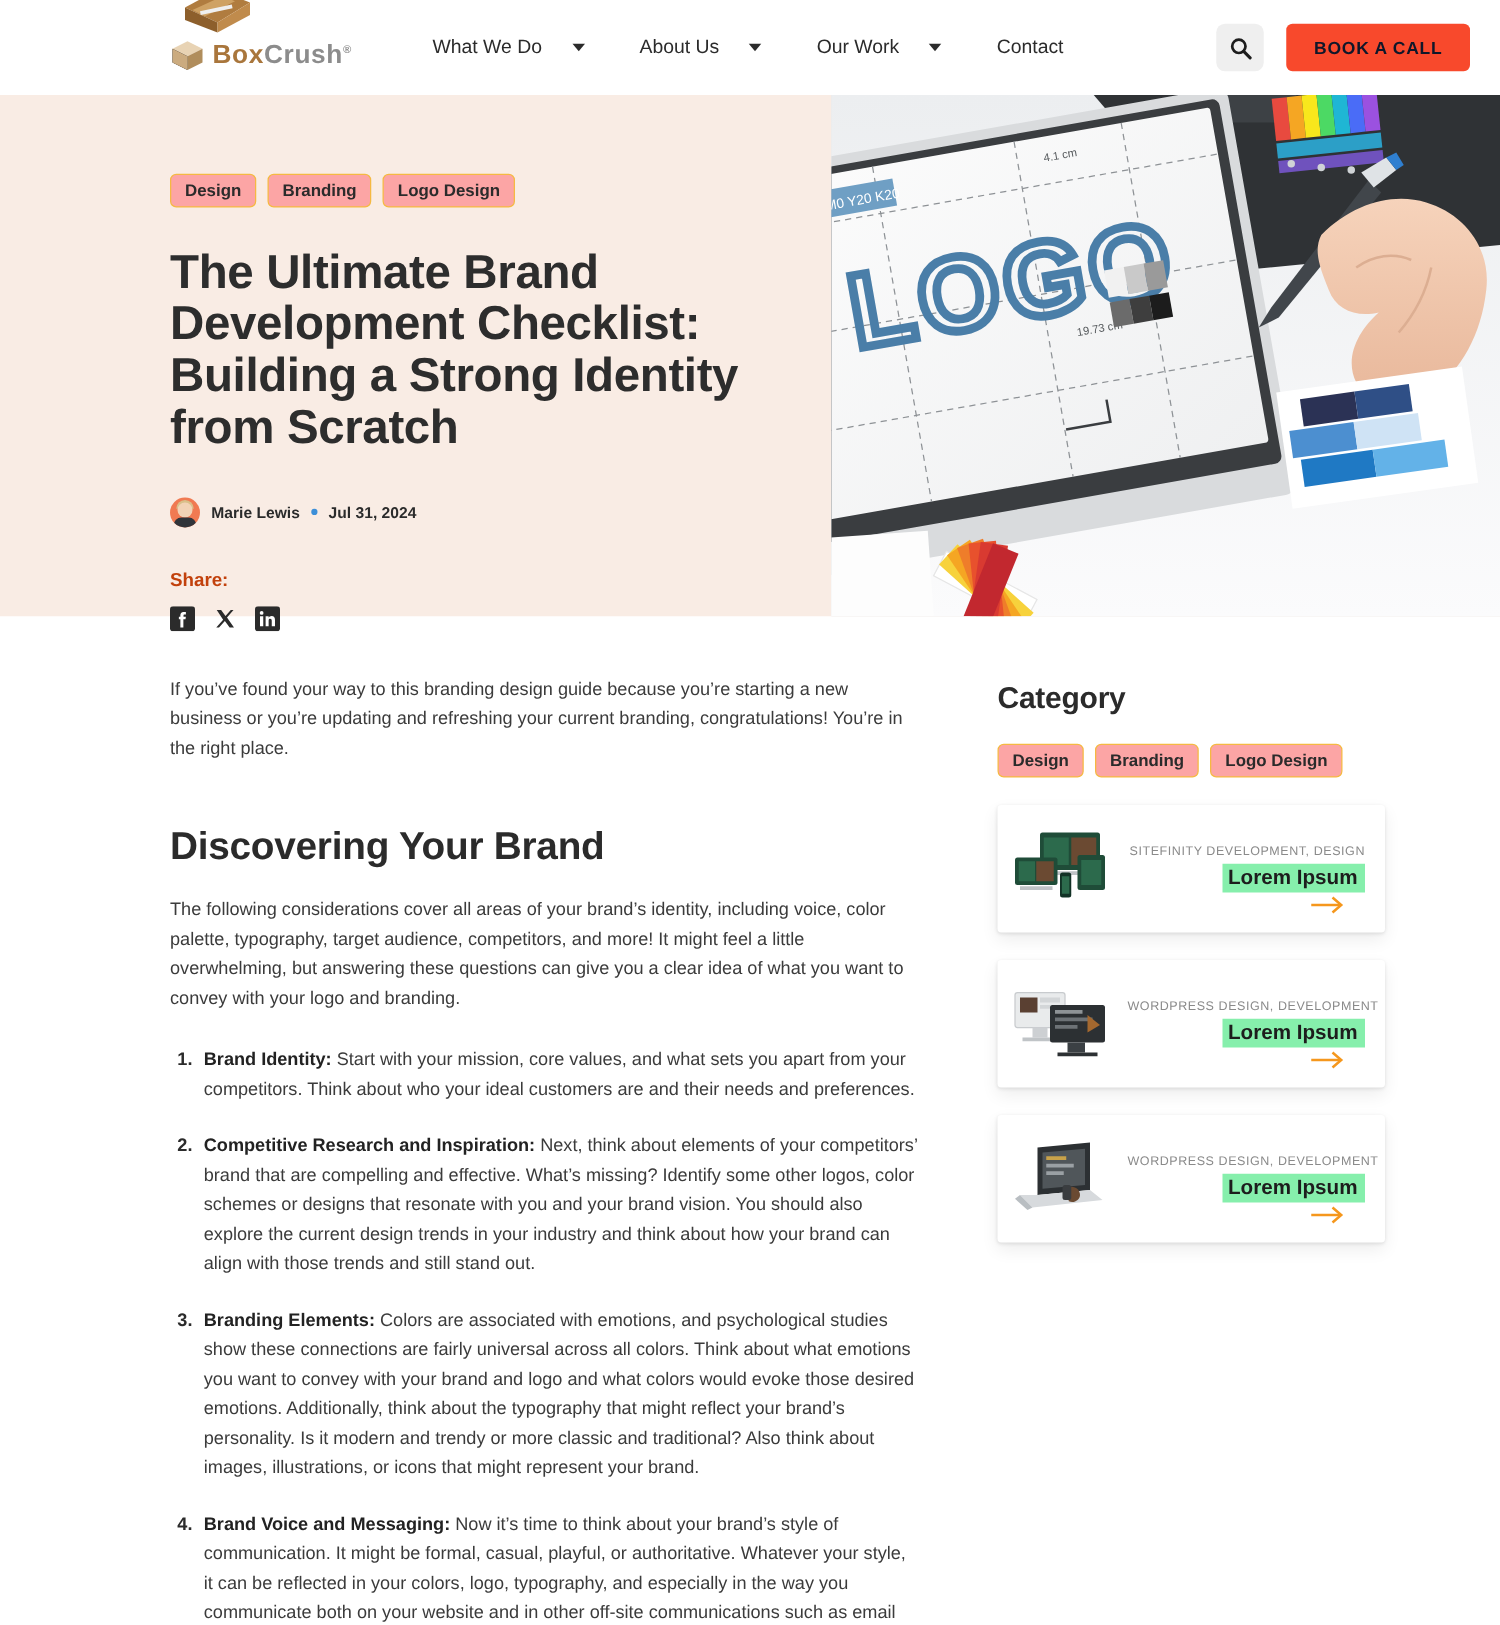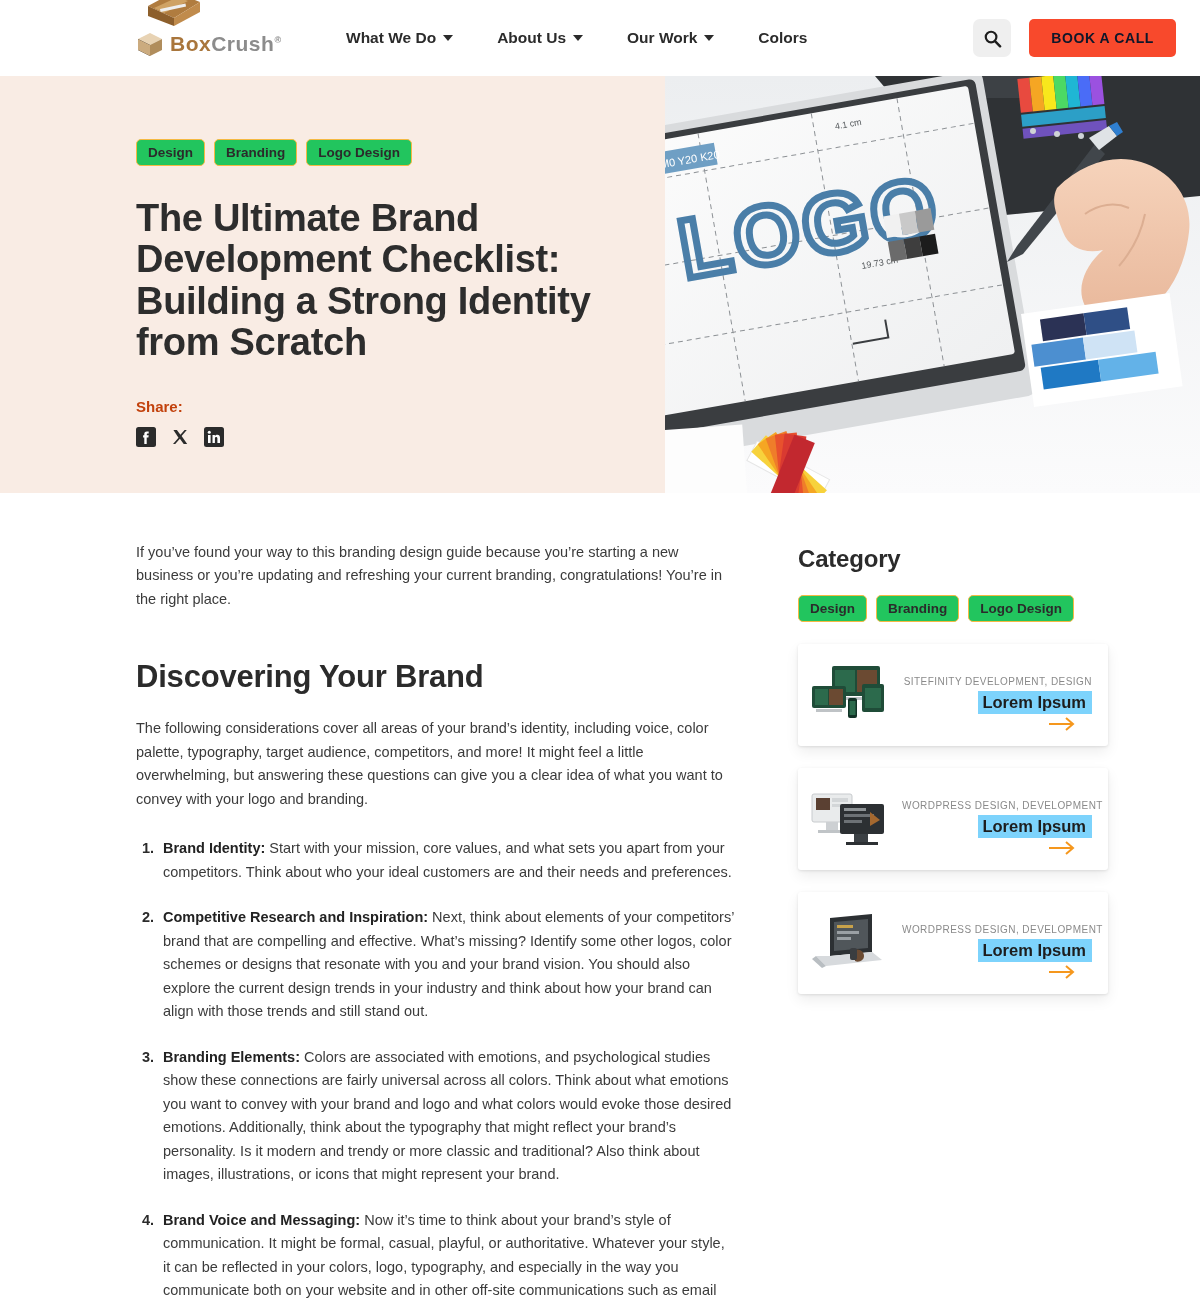--- a/index.html
+++ b/index.html
@@ -24,42 +24,42 @@
   .logo-box-top { position: absolute; left: 8px; top: -28px; width: 58px; height: 40px; }
   .logo-row { display: flex; align-items: center; gap: 6px; margin-top: 12px; }
   .logo-cube { width: 28px; height: 28px; position: relative; }
   .logo-text { font-weight: bold; font-size: 21px; letter-spacing: .5px; }
   .logo-text .lt-box { color: #a9763c; }
   .logo-text .lt-crush { color: #8c8c8c; }
   .logo-text sup { font-size: 9px; color:#8c8c8c; vertical-align: super; }
 
   .nav { display: flex; align-items: center; gap: 44px; margin-left: 40px; }
   .nav-item {
-    font-size: 15.5px; font-weight: bold; color: #2b2b2b;
-    display: flex; align-items: center; gap: 7px; cursor: pointer; white-space: nowrap;
+    font-size: 15.5px; font-weight: normal; color: #2b2b2b;
+    display: flex; align-items: center; gap: 24px; cursor: pointer; white-space: nowrap;
   }
   .caret { width: 0; height: 0; border-left: 5px solid transparent; border-right: 5px solid transparent; border-top: 6px solid #2b2b2b; display:inline-block; }
 
   .header-right { margin-left: auto; display: flex; align-items: center; gap: 18px; }
   .search-btn {
     width: 38px; height: 38px; border-radius: 7px; background: #efefef;
     display: flex; align-items: center; justify-content: center; cursor: pointer; border: none;
   }
   .cta-btn {
     background: #f8492c; color: #0f172a; border: none; border-radius: 5px;
     height: 38px; padding: 0 22px; font-size: 14px; font-weight: bold;
     letter-spacing: .6px; cursor: pointer; font-family: inherit;
   }
 
   
   .hero { position: relative; height: 417px; width: 1200px; background: #f9ece4; display: flex; }
   .hero-left { width: 665px; padding: 63px 40px 0 136px; }
   .tags { display: flex; gap: 9px; margin-bottom: 32px; }
   .tag {
-    border: 1.5px solid #f5b942; background: #22c55e; border-radius: 5px;
+    border: 1.5px solid #f5b942; background: #fca5a5; border-radius: 5px;
     padding: 5px 11px; font-size: 13.5px; font-weight: 600; color: #2b2b2b; cursor: pointer;
   }
   .hero-title {
     font-size: 38px; font-weight: bold; line-height: 1.09; color: #2d2d2d;
     letter-spacing: -0.3px; max-width: 480px;
   }
   .byline { display: flex; align-items: center; gap: 9px; margin-top: 34px; }
   .avatar {
     width: 24px; height: 24px; border-radius: 50%; overflow: hidden;
     background: #f07a52; position: relative; flex: none;
@@ -95,21 +95,21 @@
     position: relative; margin-top: 22px; background: #fff;
     border-radius: 3px; height: 102px; padding: 14px 16px 14px 12px;
     display: flex; align-items: center; gap: 14px;
     box-shadow: 0 1px 3px rgba(0,0,0,.10), 0 6px 14px rgba(0,0,0,.07);
     cursor: pointer;
     text-align: right;
   }
   .work-thumb { width: 78px; height: 62px; flex: none; position: relative; }
   .work-info { flex: 1; min-width: 0; }
   .work-cat { font-size: 10px; letter-spacing: .45px; color: #8a8a8a; font-weight: 500; white-space: nowrap; }
-  .work-title { font-size: 16.5px; font-weight: bold; color: #1d1d1d; background: #7dd3fc; display: inline-block; padding: 2px 6px 2px 4px; margin-top: 4px; }
+  .work-title { font-size: 16.5px; font-weight: bold; color: #1d1d1d; background: #86efac; display: inline-block; padding: 2px 6px 2px 4px; margin-top: 4px; }
   .work-arrow { position: absolute; right: 32px; bottom: 14px; width: 28px; height: 16px; }
 </style>
 </head>
 <body>
 
 <div class="page">
 
   <div class="header">
 
     <div class="logo-wrap">
@@ -141,21 +141,21 @@
       </div>
       <div class="nav-item">
         <span>About Us</span>
         <span class="caret"></span>
       </div>
       <div class="nav-item">
         <span>Our Work</span>
         <span class="caret"></span>
       </div>
       <div class="nav-item">
-        <span>Colors</span>
+        <span>Contact</span>
       </div>
     </nav>
 
     <div class="header-right">
       <button class="search-btn">
         <svg width="19" height="19" viewBox="0 0 20 20">
           <circle cx="8.5" cy="8.5" r="5.6" fill="none" stroke="#1d1d1d" stroke-width="2.3"></circle>
           <line x1="12.6" y1="12.8" x2="18" y2="18.2" stroke="#1d1d1d" stroke-width="2.6" stroke-linecap="round"></line>
         </svg>
       </button>
@@ -166,20 +166,30 @@
   <section class="hero">
     <div class="hero-left">
       <div class="tags">
         <span class="tag">Design</span>
         <span class="tag">Branding</span>
         <span class="tag">Logo Design</span>
       </div>
 
       <h1 class="hero-title">The Ultimate Brand Development Checklist: Building a Strong Identity from Scratch</h1>
 
+      <div class="byline">
+        <div class="avatar">
+          <div class="hair"></div>
+            <div class="face"></div>
+            <div class="body"></div>
+        </div>
+        <span class="byline-text">Marie Lewis</span>
+        <span class="dot"></span>
+        <span class="byline-text">Jul 31, 2024</span>
+      </div>
 
       <div class="share-label">Share:</div>
       <div class="share-icons">
         <svg class="share-icon" viewBox="0 0 20 20">
           <rect width="20" height="20" rx="2.5" fill="#2b2b2b"></rect>
           <path d="M12.4 10.4h-1.7V17H8.3v-6.6H7.1V8.3h1.2V7.1c0-1.5.7-2.6 2.6-2.6h1.8v2.1h-1.1c-.6 0-.8.3-.8.8v.9h1.9l-.3 2.1z" fill="#fff"></path>
         </svg>
         <svg class="share-icon" viewBox="0 0 20 20">
           <path d="M3.4 3h3.5l3.5 4.8L14.6 3h2.2l-5.2 6 5.6 8h-3.5l-3.8-5.2L5.2 17H3l5.5-6.3L3.4 3z" fill="#2b2b2b"></path>
         </svg>

